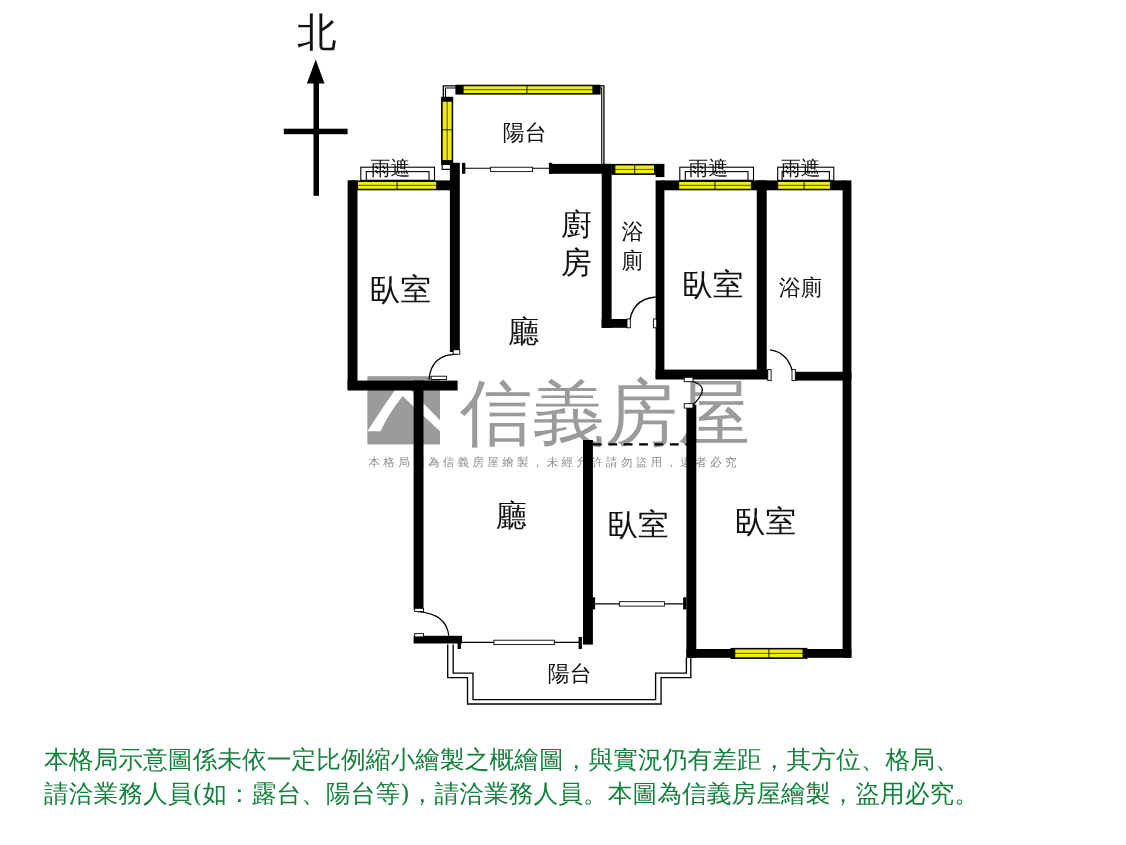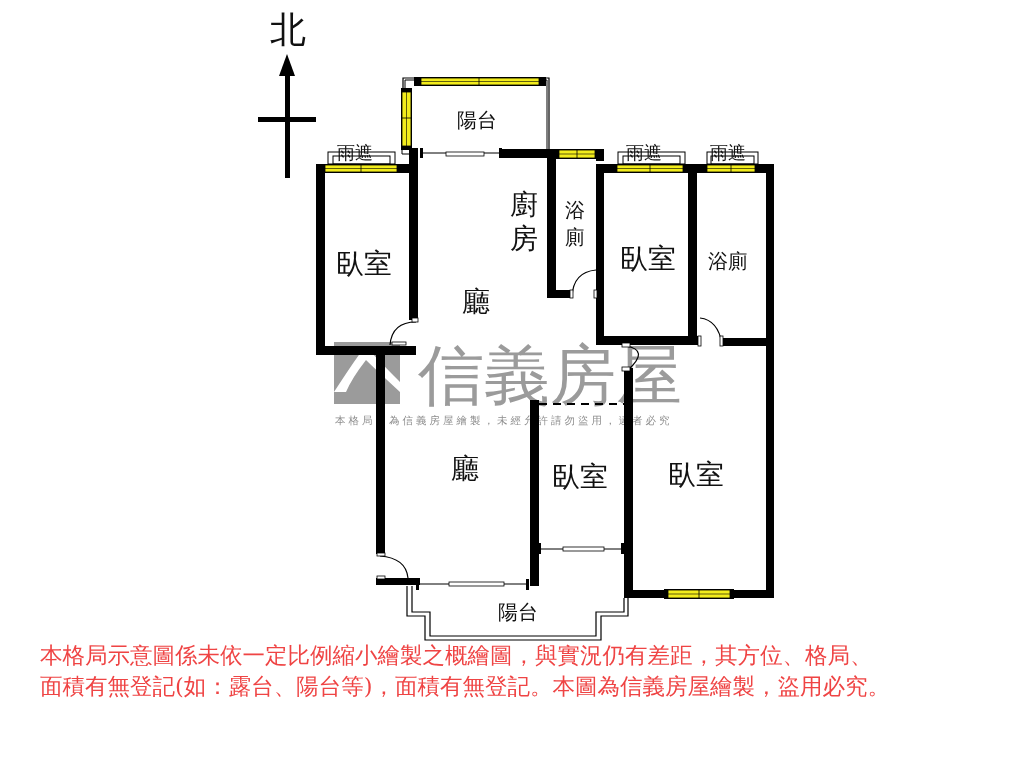--- a/index.html
+++ b/index.html
@@ -2,23 +2,23 @@
 <html><head>
 <meta charset="utf-8">
 <style>
   html, body { margin: 0; padding: 0; background: #ffffff; }
   body { width: 1024px; height: 768px; position: relative; overflow: hidden;
          font-family: "DejaVu Serif", "Liberation Serif", serif; }
   #plan { position: absolute; left: 0; top: 0; width: 1024px; height: 670px; }
   .room-label { font-family: "DejaVu Serif", "Liberation Serif", serif; fill: #111; }
   .wm-big { font-family: "DejaVu Sans", "Liberation Sans", sans-serif; fill: #9b9b9b; }
   .wm-small { font-family: "DejaVu Sans", "Liberation Sans", sans-serif; fill: #8d8d8d; letter-spacing: 3px; }
-  #disclaimer { position: absolute; left: 40px; top: 640px; width: 960px;
+  #disclaimer { position: absolute; left: 40px; top: 676px; width: 960px;
                 font-family: "DejaVu Serif", "Liberation Serif", serif;
-                font-size: 22.5px; line-height: 31px; color: #ef4444; }
+                font-size: 22.5px; line-height: 31px; color: #15803d; }
   #disclaimer div { white-space: nowrap; }
 </style>
 </head>
 <body>
 
 <svg id="plan" viewBox="0 0 1024 670" xmlns="http://www.w3.org/2000/svg">
 
   <g>
     <text class="room-label" x="270" y="42" font-size="36">北</text>
     <g>
@@ -188,14 +188,14 @@
     <text class="room-label" x="620" y="268" font-size="28">臥室</text>
     <text class="room-label" x="708" y="268" font-size="20">浴廁</text>
     <text class="room-label" x="451" y="478" font-size="28">廳</text>
     <text class="room-label" x="552" y="486" font-size="28">臥室</text>
     <text class="room-label" x="668" y="484" font-size="28">臥室</text>
   </g>
 </svg>
 
 <div id="disclaimer">
   <div>本格局示意圖係未依一定比例縮小繪製之概繪圖，與實況仍有差距，其方位、格局、</div>
-  <div>面積有無登記(如：露台、陽台等)，面積有無登記。本圖為信義房屋繪製，盜用必究。</div>
+  <div>請洽業務人員(如：露台、陽台等)，請洽業務人員。本圖為信義房屋繪製，盜用必究。</div>
 </div>
 
 </body></html>

